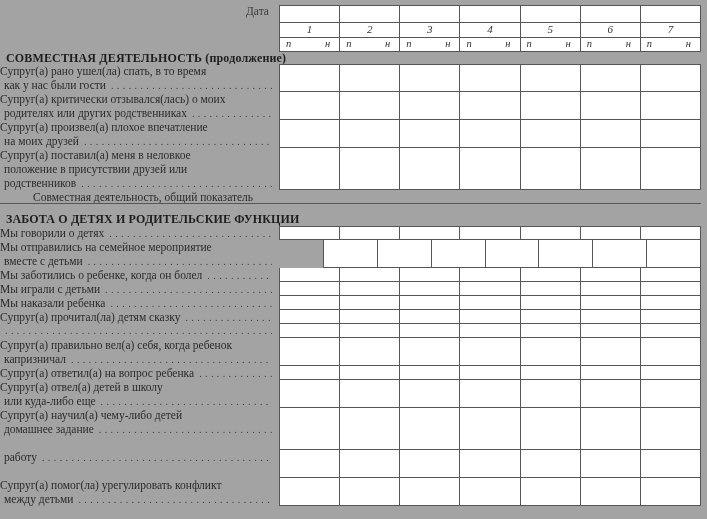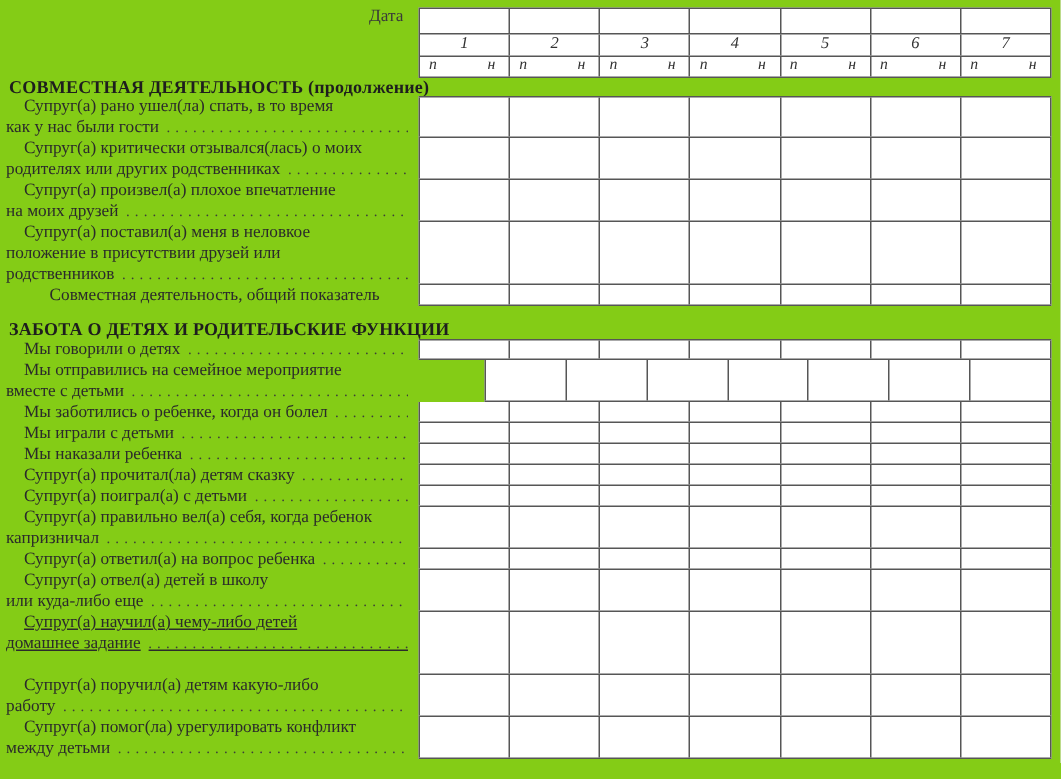--- a/index.html
+++ b/index.html
@@ -1,17 +1,17 @@
 <!DOCTYPE html>
 <html><head>
 <meta charset="utf-8">
 <style>
   html,body { margin:0; padding:0; background:#e8e8e8; }
   .page {
-    position:relative; width:707px; height:519px; background:#84cc16;
+    position:relative; width:707px; height:519px; background:#a3a3a3;
     font-family:"Liberation Serif", serif; color:#2b2b2b; overflow:hidden;
     margin:0 auto;
   }
   .date-label { position:absolute; left:246px; top:5px; font-size:11.5px; color:#3a3a3a; }
   
   .grid-header {
     position:absolute; left:279px; top:5px; width:422px;
     border:1px solid #565656; box-sizing:border-box; background:#fff;
   }
   .h-row { display:flex; }
@@ -26,21 +26,21 @@
   .form-body { position:absolute; left:0; top:50px; width:701px; }
   .sec-heading {
     font-weight:bold; font-size:12px; line-height:12px;
     margin:2px 0 0 6px; letter-spacing:0.15px; white-space:nowrap; color:#1e1e1e;
   }
   .block + .sec-heading, .sec-heading.later { margin-top:9px; margin-bottom:1px; }
   .block { width:701px; }
   .row { display:flex; }
   .q-label { width:279px; box-sizing:border-box; font-size:11.5px; overflow:hidden; }
   .line { display:flex; align-items:baseline; line-height:14px; height:14px; white-space:nowrap; overflow:hidden; }
-  .ind0 { padding-left:16px; }
+  .ind0 { padding-left:0; }
   .ind1 { padding-left:4px; }
   .ind2 { padding-left:33px; }
   .leader {
     flex:1; overflow:hidden; white-space:nowrap;
     letter-spacing:3.4px; font-size:10px; color:#3c3c3c;
     margin:0 7px 0 5px;
   }
   .cells { flex:1; display:flex; border-bottom:1px solid #565656; box-sizing:border-box; background:#fff; }
   .cells.first { border-top:1px solid #565656; }
   .cell { flex:1; border-left:1px solid #565656; box-sizing:border-box; }
@@ -183,21 +183,21 @@
           <div class="cells">
             <div class="cell"></div>
             <div class="cell"></div>
             <div class="cell"></div>
             <div class="cell"></div>
             <div class="cell"></div>
             <div class="cell"></div>
             <div class="cell"></div>
           </div>
         </div>
-        <div class="row" style="height: 14px;">
+        <div class="row" style="height: 14px; flex-direction: column;">
           <div class="q-label">
             <div class="line ind2">
               <span>Совместная деятельность, общий показатель</span>
             </div>
           </div>
           <div class="cells">
             <div class="cell"></div>
             <div class="cell"></div>
             <div class="cell"></div>
             <div class="cell"></div>
@@ -310,21 +310,20 @@
             <div class="cell"></div>
             <div class="cell"></div>
             <div class="cell"></div>
             <div class="cell"></div>
             <div class="cell"></div>
           </div>
         </div>
         <div class="row" style="height: 14px;">
           <div class="q-label">
             <div class="line ind0">
-              <span>Супруг(а) поиграл(а) с детьми</span>
               <span class="leader">..........................................................................................</span>
             </div>
           </div>
           <div class="cells">
             <div class="cell"></div>
             <div class="cell"></div>
             <div class="cell"></div>
             <div class="cell"></div>
             <div class="cell"></div>
             <div class="cell"></div>
@@ -381,21 +380,21 @@
           <div class="cells">
             <div class="cell"></div>
             <div class="cell"></div>
             <div class="cell"></div>
             <div class="cell"></div>
             <div class="cell"></div>
             <div class="cell"></div>
             <div class="cell"></div>
           </div>
         </div>
-        <div class="row" style="height: 42px; text-decoration: underline;">
+        <div class="row" style="height: 42px;">
           <div class="q-label">
             <div class="line ind0">
               <span>Супруг(а) научил(а) чему-либо детей</span>
             </div>
             <div class="line ind1">
               <span>домашнее задание</span>
               <span class="leader">..........................................................................................</span>
             </div>
           </div>
           <div class="cells">
@@ -403,23 +402,20 @@
             <div class="cell"></div>
             <div class="cell"></div>
             <div class="cell"></div>
             <div class="cell"></div>
             <div class="cell"></div>
             <div class="cell"></div>
           </div>
         </div>
         <div class="row" style="height: 28px;">
           <div class="q-label">
-            <div class="line ind0">
-              <span>Супруг(а) поручил(а) детям какую-либо</span>
-            </div>
             <div class="line ind1">
               <span>работу</span>
               <span class="leader">..........................................................................................</span>
             </div>
           </div>
           <div class="cells">
             <div class="cell"></div>
             <div class="cell"></div>
             <div class="cell"></div>
             <div class="cell"></div>

